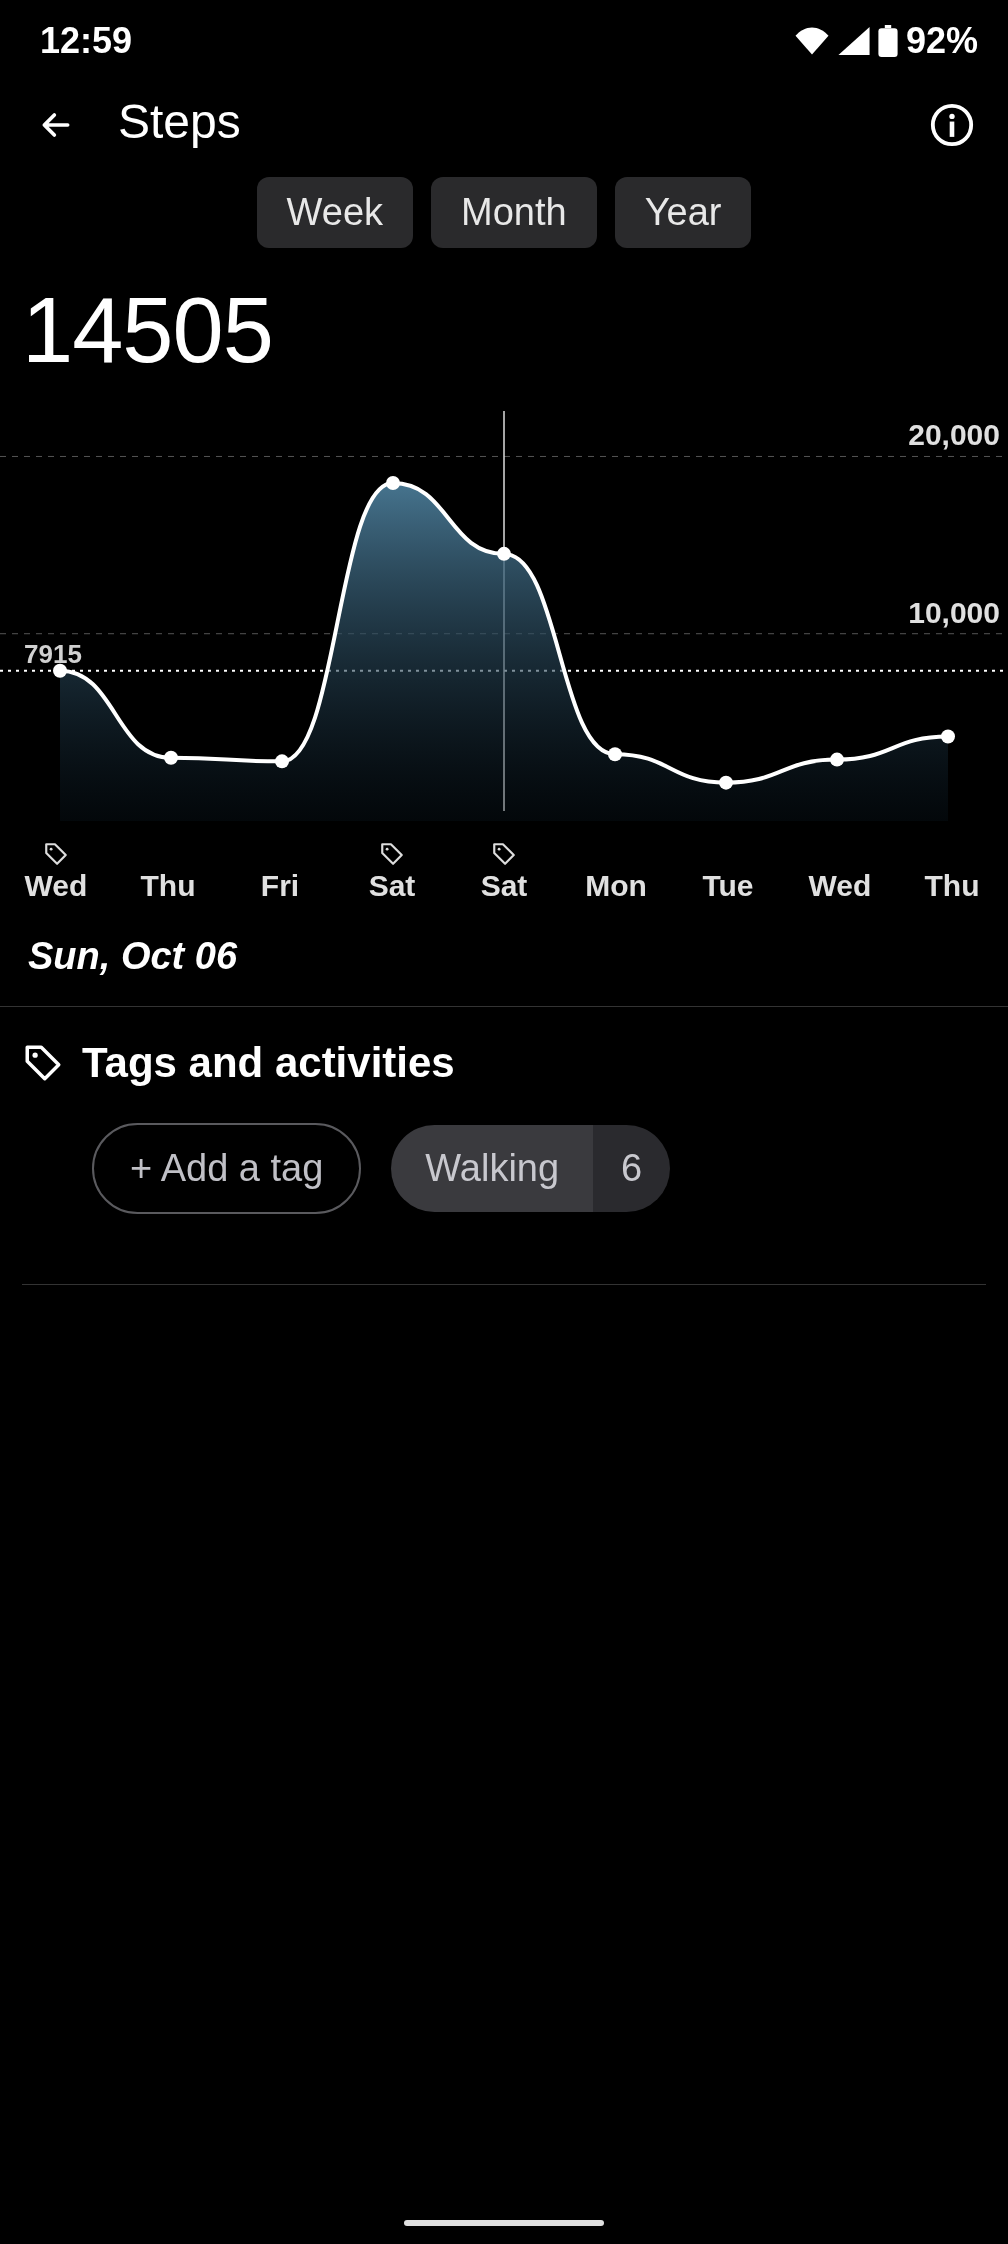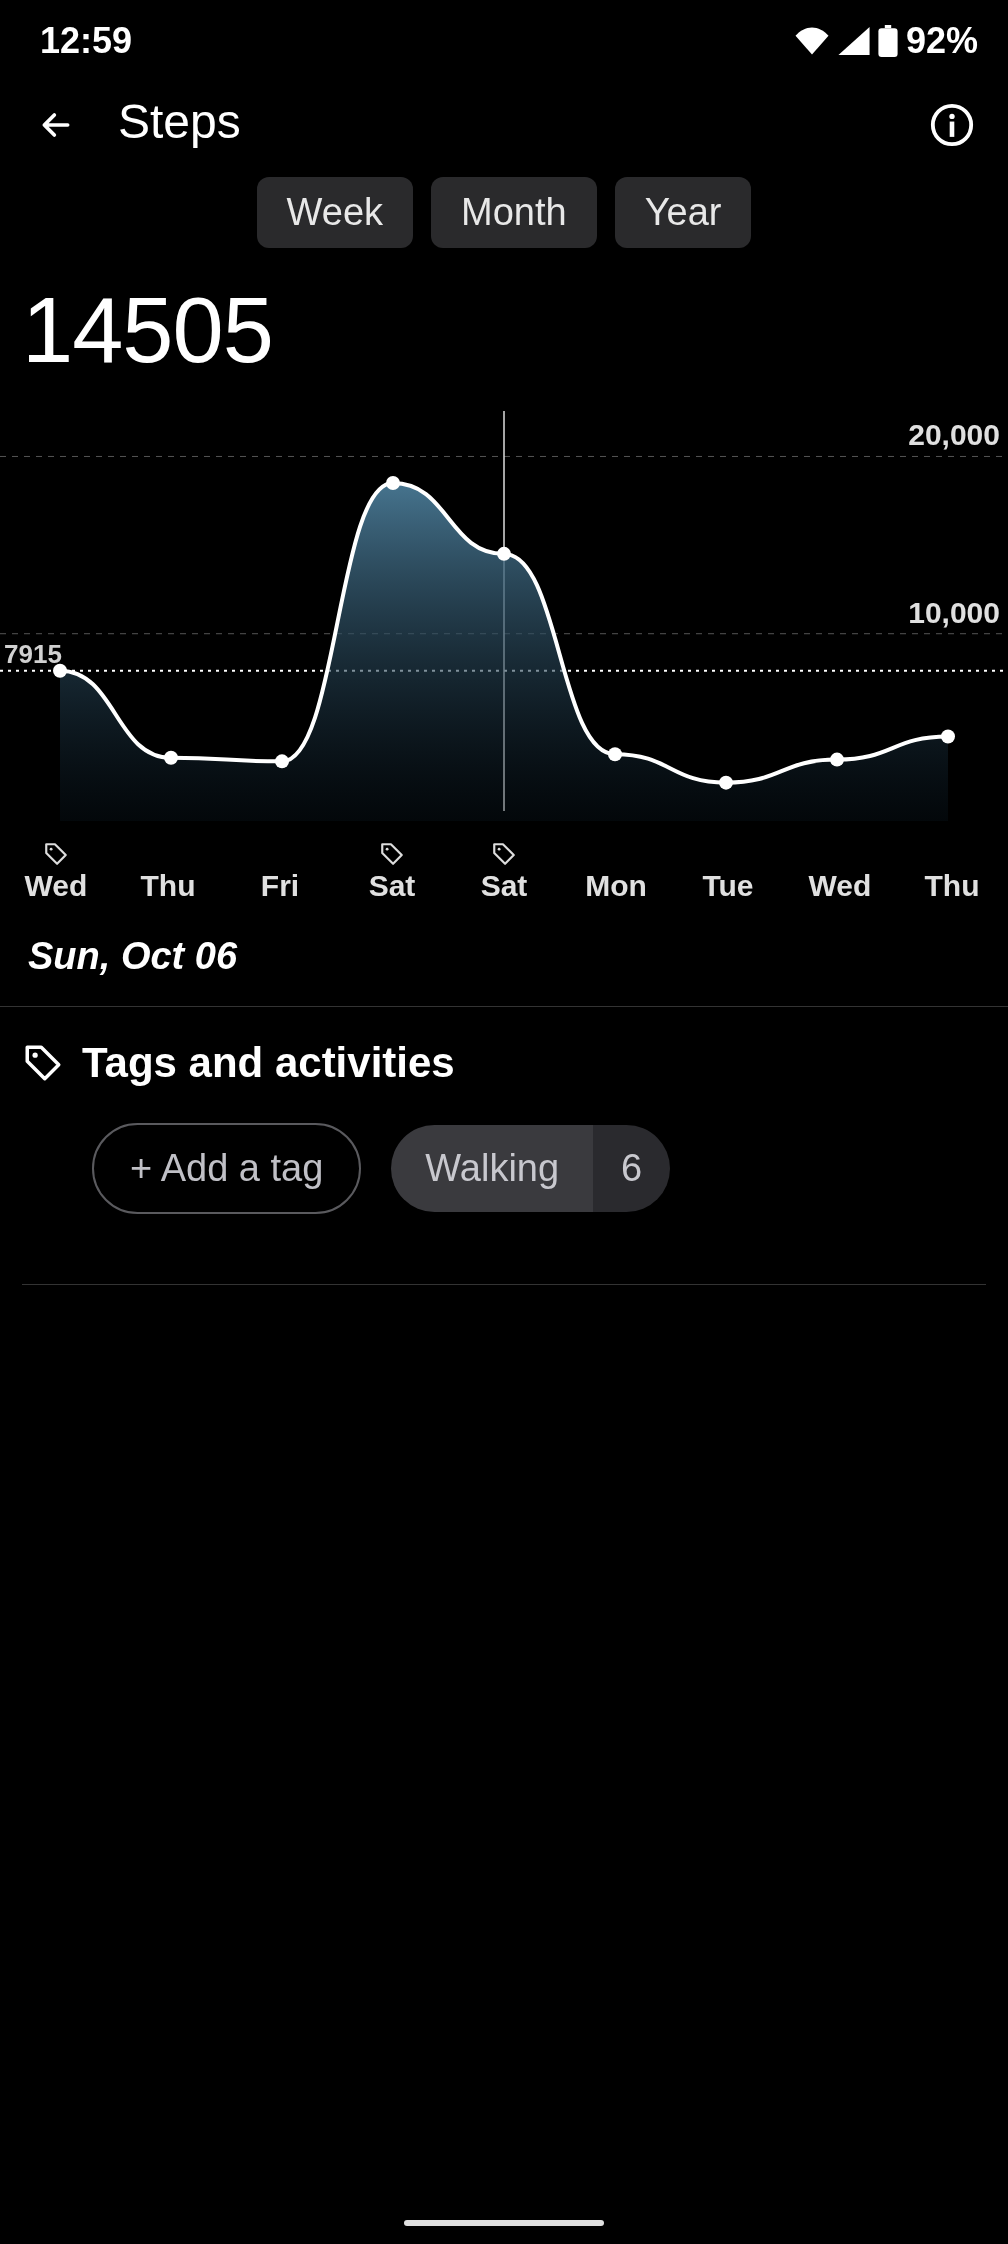--- a/index.html
+++ b/index.html
@@ -19,21 +19,21 @@
   
   .big-value { font-size:92px; font-weight:500; letter-spacing:-1px; padding:10px 22px 8px 22px; }
   
   .chart-wrap { position:relative; height:510px; margin-top:10px; }
   .chart-svg { position:absolute; left:0; top:0; width:1008px; height:420px; }
   .y-label { position:absolute; right:8px; font-size:30px; font-weight:600; color:#e0e0e0; }
   .axis-row { position:absolute; left:0; right:0; bottom:0; height:70px; display:flex; }
   .axis-cell { flex:1 1 0; display:flex; flex-direction:column; align-items:center; gap:2px; }
   .axis-day { font-size:30px; font-weight:600; color:#e0e0e0; }
   .tag-mini { width:26px; height:26px; }
-  .left-marker { position:absolute; left:4px; font-size:26px; font-weight:600; color:#d0d0d0; }
+  .left-marker { position:absolute; left:24px; font-size:26px; font-weight:600; color:#d0d0d0; }
   
   .date-sub { font-size:38px; font-weight:700; padding:24px 22px 28px 28px;font-style:italic; }
   .sep { height:1px; background:#333; margin:0 0 0 0; }
   
   .section { padding:32px 22px; }
   .sec-head { display:flex; align-items:center; gap:18px; margin-bottom:36px; }
   .sec-title { font-size:42px; font-weight:700; }
   .chips { display:flex; gap:30px; align-items:center; padding-left:70px; }
   .chip-outline { border:2px solid #5a5a5e; border-radius:48px; padding:22px 36px; font-size:38px; font-weight:500; color:#c0c0c6; cursor:pointer; }
   .chip-fill { display:flex; align-items:stretch; border-radius:48px; overflow:hidden; cursor:pointer;text-align:right; }

